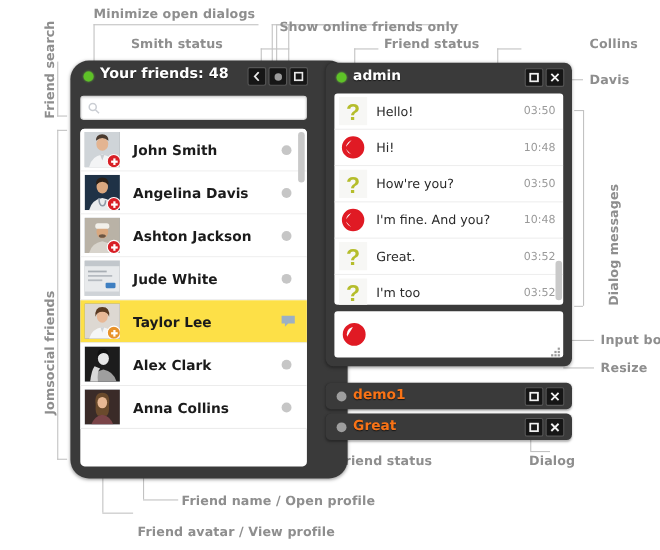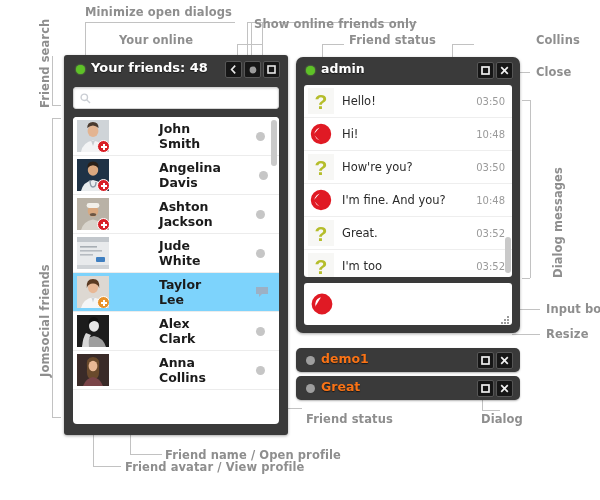--- a/index.html
+++ b/index.html
@@ -25,22 +25,23 @@
     transform:rotate(-90deg);
   }
   .line{position:absolute;background:#c2c2c2;}
   .line.h{height:1px;}
   .line.v{width:1px;}
 
   
   #friends-panel{
     position:absolute;left:64px;top:55px;width:224px;height:380px;
     background:#3a3a3a;
-    border-radius:3px;
+    border-radius:17px;
     box-shadow:0 1px 3px rgba(0,0,0,.35);
+    padding-left:28px;
   }
   #friends-header{
     position:absolute;left:0;top:0;width:224px;height:28px;
   }
   #friends-status-dot{
     position:absolute;left:12px;top:10px;width:9px;height:9px;border-radius:50%;
     background:#5ec227;
     box-shadow:0 0 2px rgba(120,230,60,.9);
   }
   #friends-title{
@@ -83,23 +84,22 @@
     overflow:hidden;
     box-sizing:border-box;
   }
   .friend-row{
     position:relative;
     height:38px;
     border-bottom:1px solid #ececec;
     display:flex;align-items:center;
     cursor:pointer;
     background:#ffffff;
-    gap:38px;
-  }
-  .friend-row.active{background:#7dd3fc;}
+  }
+  .friend-row.active{background:#fde047;}
   .avatar{
     position:relative;
     width:32px;height:32px;
     margin-left:4px;
     flex:0 0 32px;
     background:#9aa0a6;
     overflow:hidden;
   }
   .plus-badge{
     position:absolute;right:-1px;bottom:-1px;
@@ -245,34 +245,34 @@
 
   <div class="line v" style="left:130px;top:414px;height:40px;"></div>
   <div class="line h" style="left:130px;top:454px;width:32px;"></div>
 
   <div class="line h" style="left:264px;top:408px;width:38px;"></div>
 
   <div class="line v" style="left:482px;top:388px;height:22px;"></div>
   <div class="line h" style="left:482px;top:410px;width:18px;"></div>
 
   <div class="anno" style="left:85px;top:5px;">Minimize open dialogs</div>
-  <div class="anno" style="left:119px;top:33px;">Your online</div>
+  <div class="anno" style="left:119px;top:33px;">Smith status</div>
   <div class="anno" style="left:254px;top:17px;">Show online friends only</div>
   <div class="anno" style="left:349px;top:33px;">Friend status</div>
   <div class="anno" style="left:536px;top:33px;">Collins</div>
-  <div class="anno" style="left:536px;top:65px;">Close</div>
+  <div class="anno" style="left:536px;top:65px;">Davis</div>
   <div class="anno vert" style="left:551px;top:278px;">Dialog messages</div>
   <div class="anno" style="left:546px;top:302px;">Input box</div>
   <div class="anno" style="left:546px;top:327px;">Resize</div>
   <div class="anno vert" style="left:38px;top:108px;">Friend search</div>
   <div class="anno vert" style="left:38px;top:377px;">Jomsocial friends</div>
   <div class="anno" style="left:306px;top:412px;">Friend status</div>
   <div class="anno" style="left:481px;top:412px;">Dialog</div>
   <div class="anno" style="left:165px;top:448px;">Friend name / Open profile</div>
-  <div class="anno" style="left:125px;top:460px;">Friend avatar / View profile</div>
+  <div class="anno" style="left:125px;top:476px;">Friend avatar / View profile</div>
 
   <div id="friends-panel">
     <div id="friends-header">
       <div id="friends-status-dot"></div>
       <div id="friends-title">Your friends: 48</div>
       <div class="hdr-btns" style="right:8px;">
         <div class="hdr-btn">
           <svg width="7" height="9" viewBox="0 0 7 9">
               <path d="M5.2 0.6 L1.6 4.5 L5.2 8.4" fill="none" stroke="#e8e8e8" stroke-width="1.6"></path>
             </svg>

